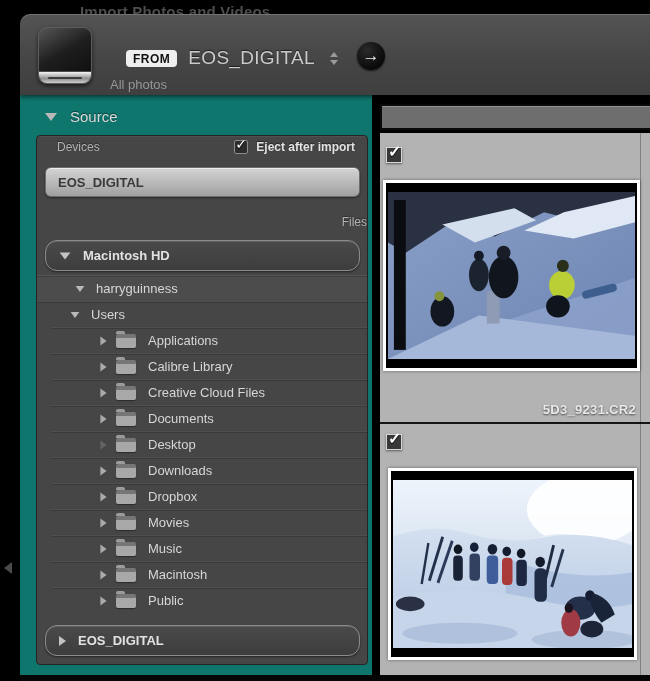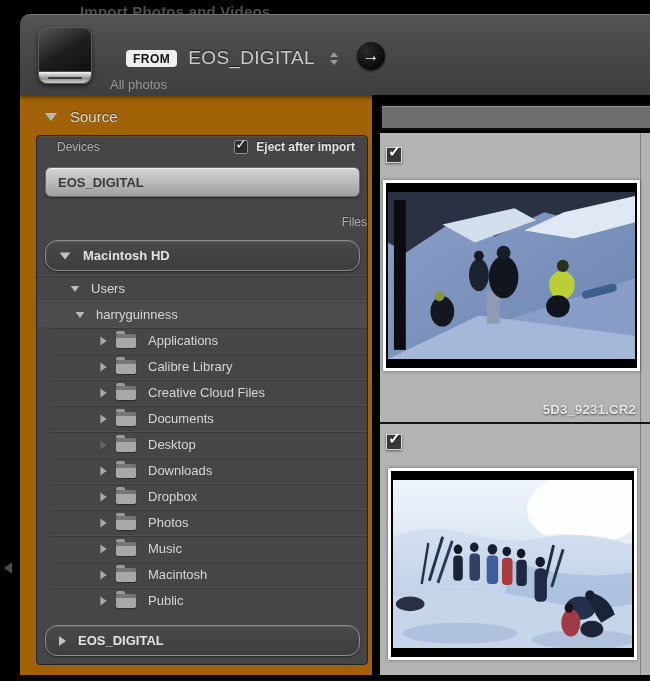--- a/index.html
+++ b/index.html
@@ -45,21 +45,21 @@
   .scope{margin-top:8px;font-size:13px;color:#969696;}
   .next-btn{position:absolute;left:337px;top:28px;width:28px;height:28px;border-radius:50%;
     background:radial-gradient(circle at 35% 30%,#2a2a2a,#0a0a0a 70%);
     box-shadow:0 1px 2px rgba(0,0,0,.7);display:flex;align-items:center;justify-content:center;
     color:#f2f2f2;font-size:17px;font-weight:bold;cursor:pointer;}
 
   
   .content{position:absolute;top:81px;left:0;right:0;bottom:0;}
 
   
-  .source-col{position:absolute;left:0;top:0;bottom:0;width:352px;background:#a16207;}
+  .source-col{position:absolute;left:0;top:0;bottom:0;width:352px;background:#0f766e;}
   .source-hdr{position:absolute;top:13px;left:25px;display:flex;align-items:center;gap:13px;}
   .tri-down{width:0;height:0;border-left:6px solid transparent;border-right:6px solid transparent;border-top:8px solid #b9b9b9;}
   .tri-right{width:0;height:0;border-top:5px solid transparent;border-bottom:5px solid transparent;border-left:7px solid #aaa;}
   .source-hdr .t{font-size:15px;color:#dadada;text-shadow:0 -1px 1px rgba(0,0,0,.5);}
 
   .source-body{position:absolute;top:40px;left:16px;width:330px;bottom:16px;
     background:#464646;border:1px solid #242424;border-radius:4px;
     box-shadow:inset 0 1px 0 rgba(255,255,255,.06);
     display:flex;flex-direction:column;overflow:hidden;}
   .devices-row{margin:4px 12px 0 20px;display:flex;justify-content:space-between;align-items:center;}
@@ -173,28 +173,28 @@
         <div class="device-btn">EOS_DIGITAL</div>
 
         <div class="sec-label files-label">Files</div>
 
         <div class="tree-btn">
           <span class="tri-down"></span>
           <span>Macintosh HD</span>
         </div>
 
         <div class="tree">
+          <div class="row lvl2">
+            <span class="tri-down"></span>
+            <span>harryguinness</span>
+          </div>
           <div class="row lvl1">
             <span class="tri-down"></span>
             <span>Users</span>
           </div>
-          <div class="row lvl2">
-            <span class="tri-down"></span>
-            <span>harryguinness</span>
-          </div>
           <div class="row lvl3">
             <span class="tri-right"></span>
             <span class="folder"></span>
             <span>Applications</span>
           </div>
           <div class="row lvl3">
             <span class="tri-right"></span>
             <span class="folder"></span>
             <span>Calibre Library</span>
           </div>
@@ -219,21 +219,21 @@
             <span>Downloads</span>
           </div>
           <div class="row lvl3">
             <span class="tri-right"></span>
             <span class="folder"></span>
             <span>Dropbox</span>
           </div>
           <div class="row lvl3">
             <span class="tri-right"></span>
             <span class="folder"></span>
-            <span>Photos</span>
+            <span>Movies</span>
           </div>
           <div class="row lvl3">
             <span class="tri-right"></span>
             <span class="folder"></span>
             <span>Music</span>
           </div>
           <div class="row lvl3">
             <span class="tri-right"></span>
             <span class="folder"></span>
             <span>Macintosh</span>

